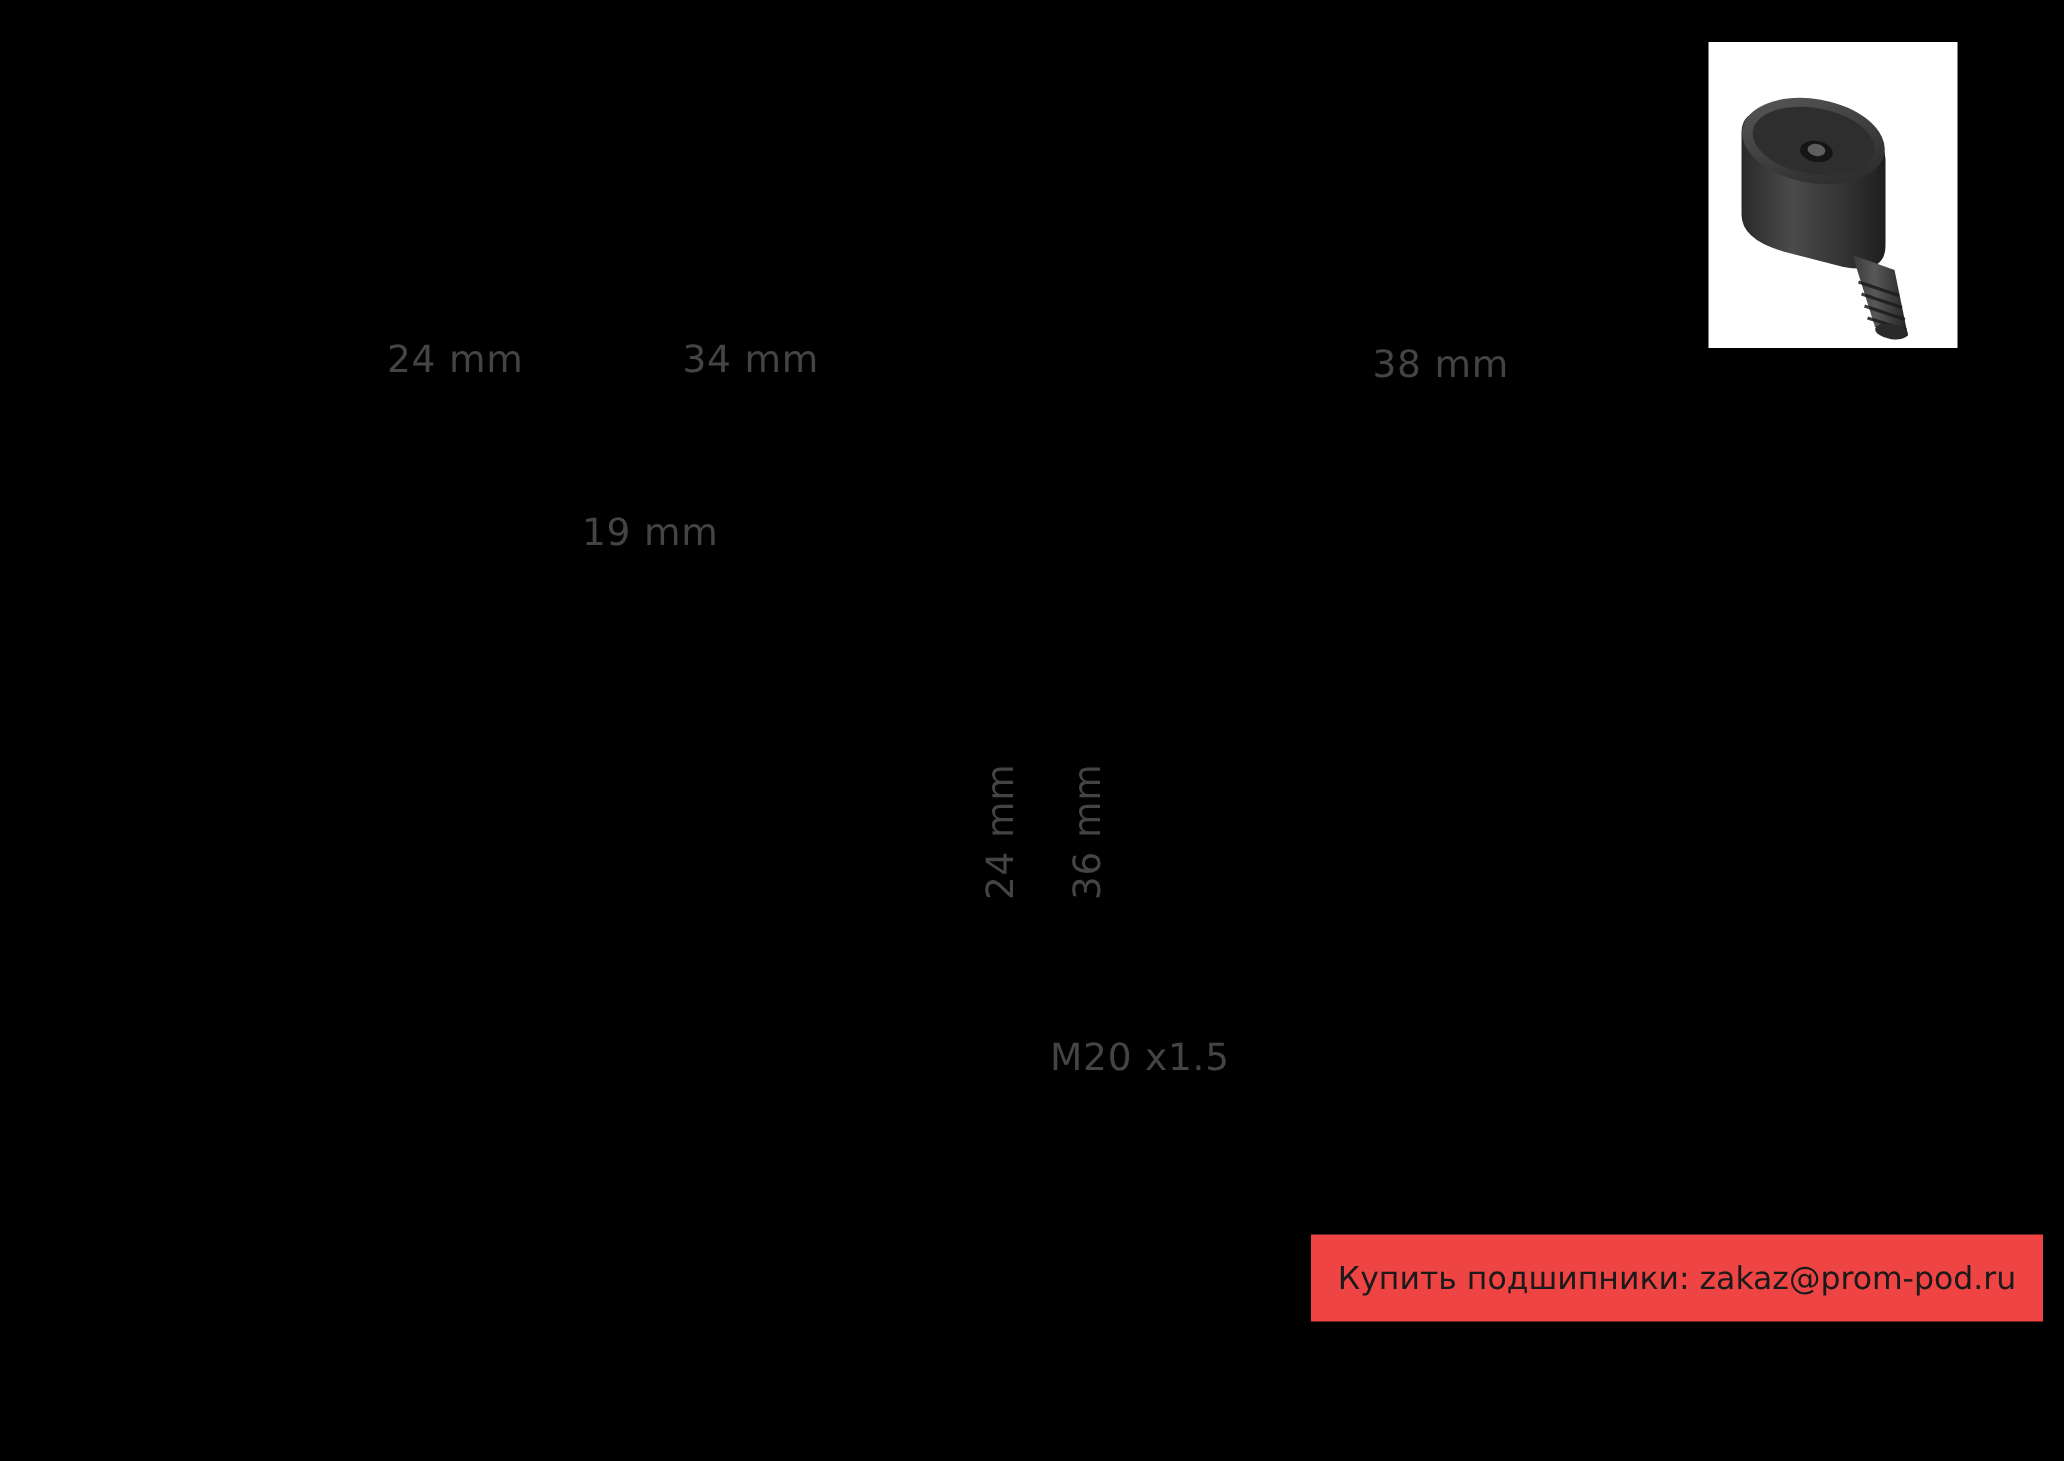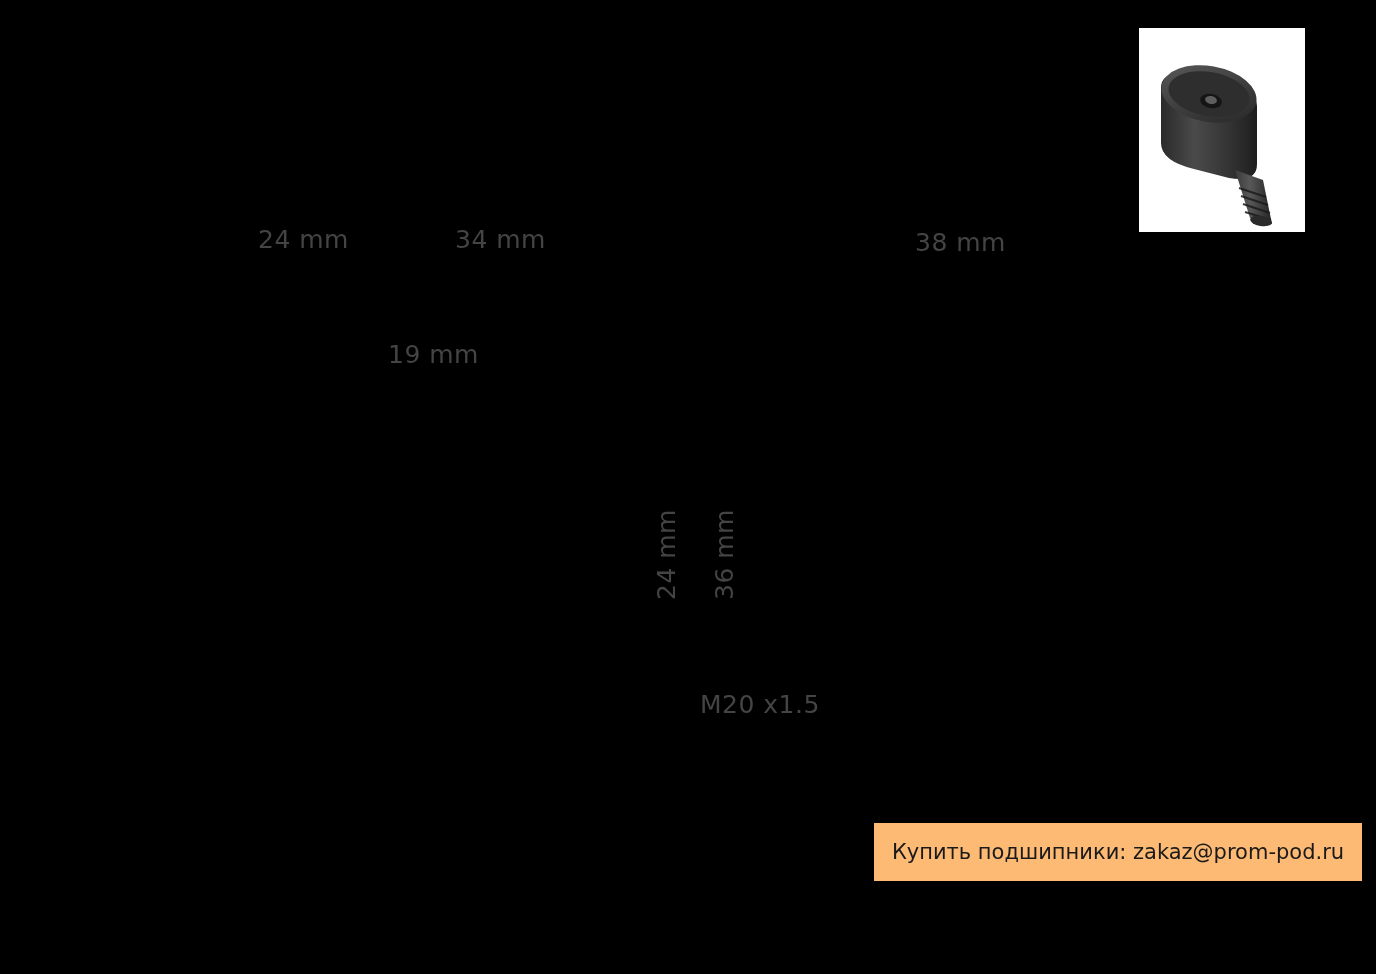--- a/index.html
+++ b/index.html
@@ -30,21 +30,21 @@
   .thumb-box {
     position: absolute;
     background: #ffffff;
     overflow: hidden;
   }
   .thumb-box svg {
     display: block;
   }
   .contact-box {
     position: absolute;
-    background: #fdba74;
+    background: #ef4444;
     display: flex;
     align-items: center;
     justify-content: center;
   }
   .contact-text {
     color: #1a1a1a;
     font-size: 21px;
     font-family: "DejaVu Sans", sans-serif;
     white-space: nowrap;
   }

